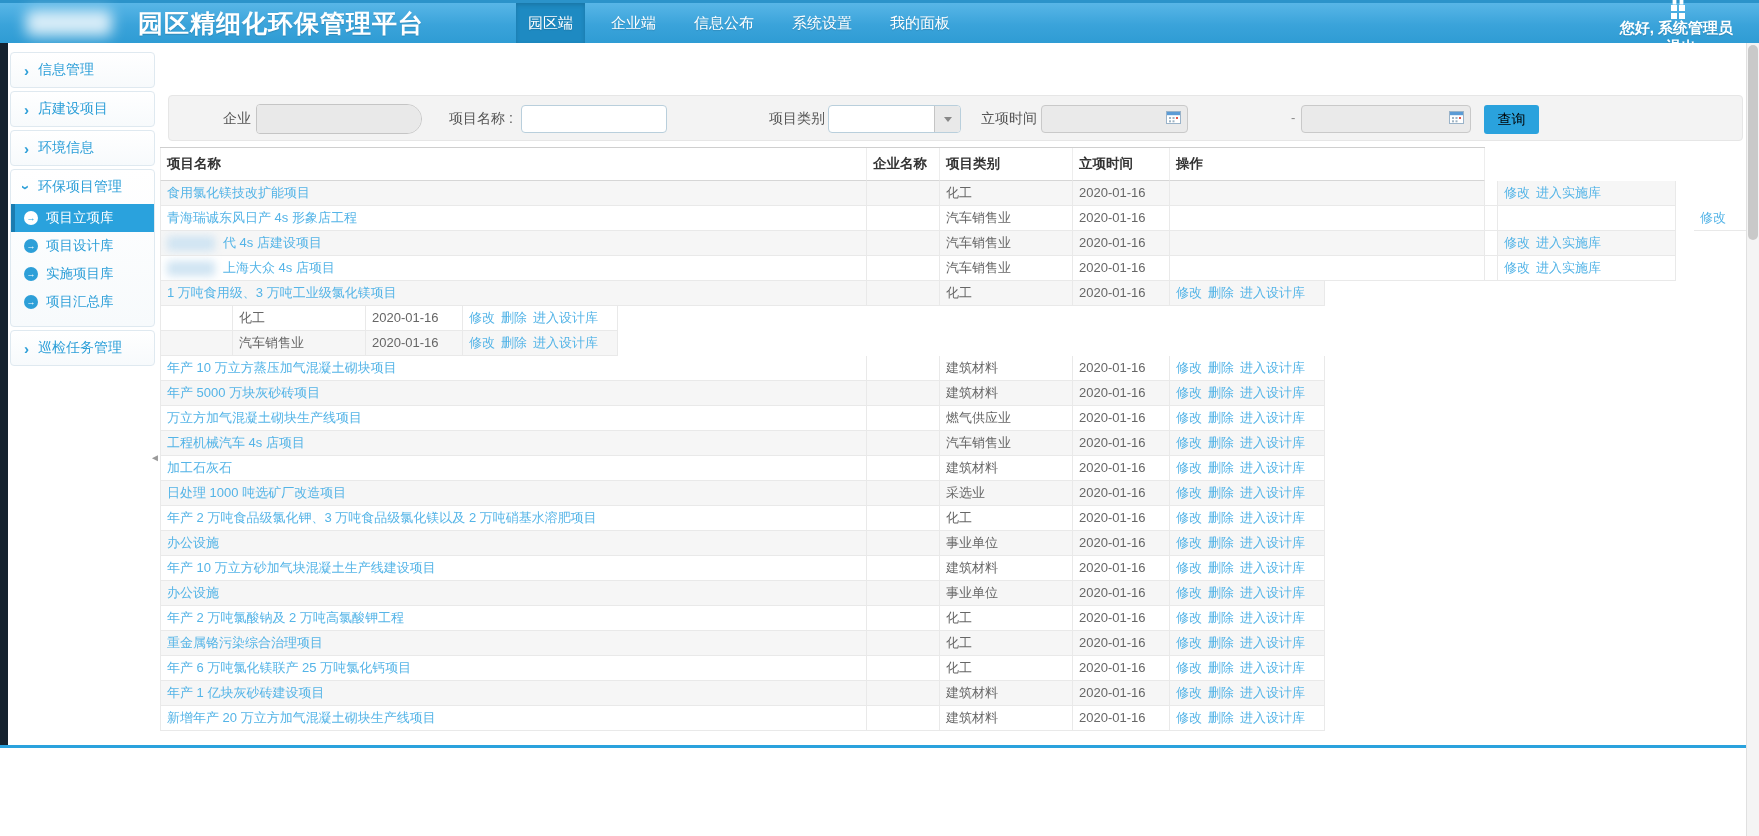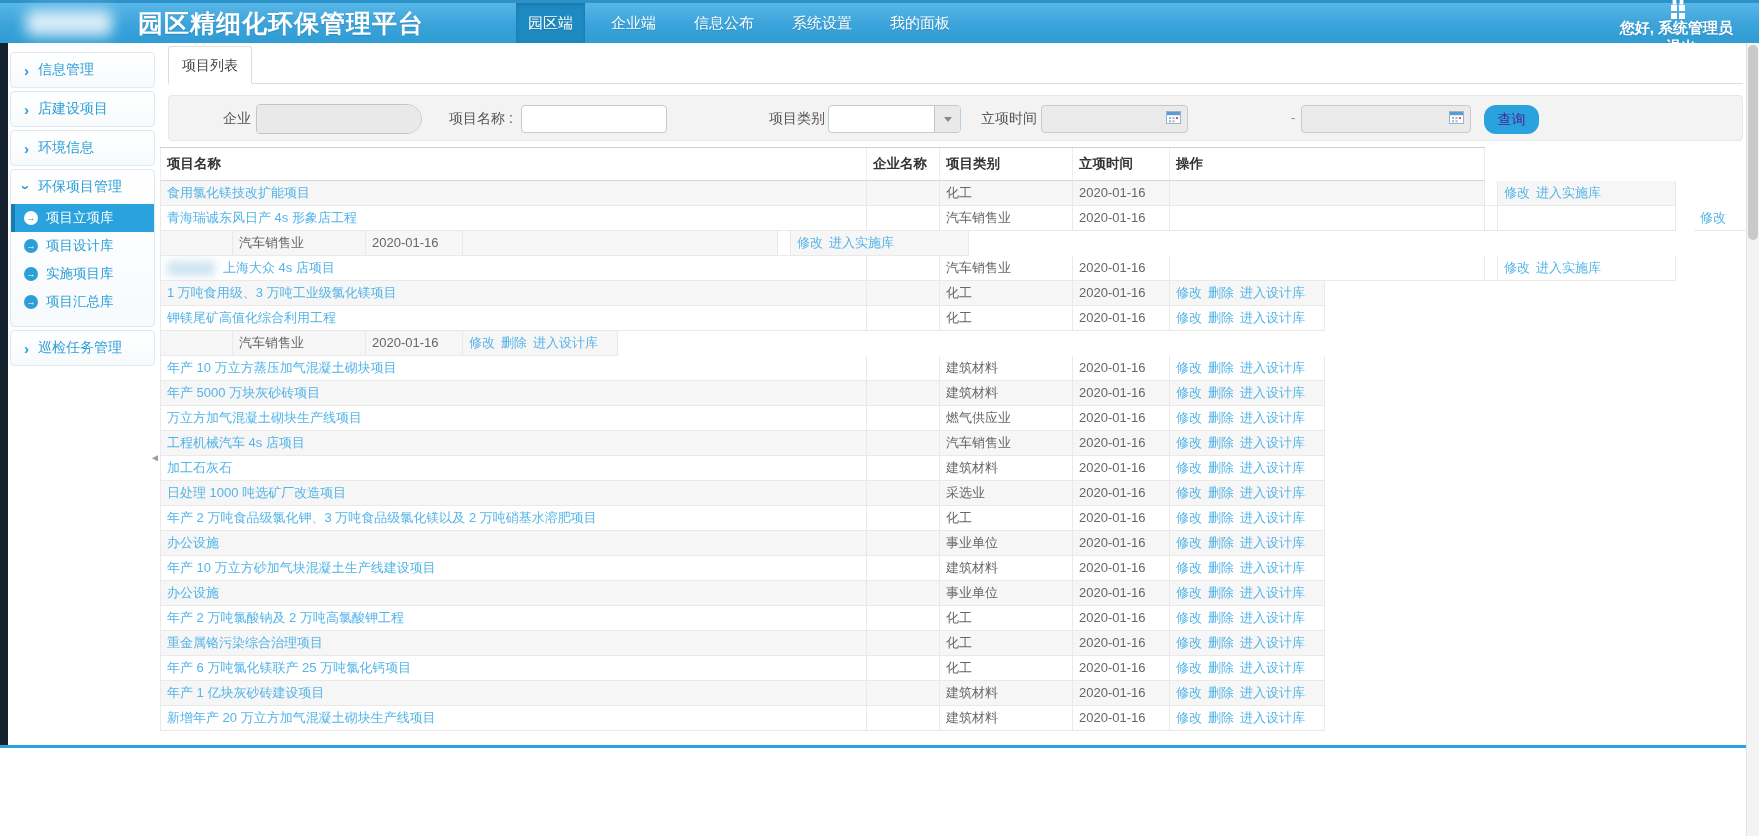--- a/index.html
+++ b/index.html
@@ -80,21 +80,21 @@
   .select-arrow { width:26px; background:#e9e9e9; border-left:1px solid #c5c5c5;
     display:flex; align-items:center; justify-content:center; }
   .tri-down { width:0; height:0; border-left:4px solid transparent;
     border-right:4px solid transparent; border-top:5px solid #888; }
   .date-input { position:absolute; top:9px; height:28px; background:#eaeaea;
     border:1px solid #c9c9c9; border-radius:4px; display:flex; align-items:center;
     justify-content:flex-end; padding-right:6px; cursor:pointer; }
   .date-sep { position:absolute; left:1122px; top:0; height:44px; line-height:44px;
     color:#888; font-size:13px; }
   .query-btn { position:absolute; left:1315px; top:9px; width:55px; height:29px;
-    background:#2aa2dd; color:#4c1d95; border:none; border-radius:12px; font-size:14px;
+    background:#2aa2dd; color:#000000; border:none; border-radius:3px; font-size:14px;
     cursor:pointer; font-family:inherit; }
 
   
   .table-area { position:absolute; top:104px; left:0; }
   .hrow { display:flex; width:max-content; border-top:1px solid #cfcfcf; }
   .hcell { height:33px; line-height:32px; border-bottom:1px solid #d6d6d6;
     border-right:1px solid #ededed; font-weight:bold; color:#333; font-size:13.5px;
     padding:0 6px; white-space:nowrap; overflow:hidden; }
   .hcell:first-child { border-left:1px solid #ededed;font-family:Liberation Serif, serif; }
   .row { display:flex; width:max-content; }
@@ -203,23 +203,20 @@
     <div class="menu-box">
       <div class="menu-head">
         <span class="chev">›</span>
         <span>巡检任务管理</span>
       </div>
     </div>
   </div>
   <div class="collapse-handle">◄</div>
 
   <div class="main">
-    <div class="tab-strip">
-      <div class="tab">项目列表</div>
-    </div>
 
     <div class="filter-bar">
       <span class="flabel" style="left:54px">企业 :</span>
       <div class="company-ctl">
         <input class="company-input" value="" style="">
 
       </div>
       <span class="flabel" style="left:280px">项目名称 :</span>
       <input class="text-input" style="left: 352px; width: 146px;" value="">
       <span class="flabel" style="left:600px">项目类别 :</span>
@@ -285,20 +282,21 @@
             <div class="cell c-company"></div>
             <div class="cell c-cat">汽车销售业</div>
             <div class="cell c-date">2020-01-16</div>
             <div class="cell c-ops-wide"></div>
             <div class="cell c-sp no-bg"></div>
             <div class="cell c-outer"></div>
             <div class="cell c-sp2"></div>
             <div class="cell c-outer2 no-bg"><a class="op-link">修改</a></div>
           </div>
           <div class="row odd">
+            <div class="cell c-name"><div class="redact"></div><a class="blue-link">代 4s 店建设项目</a></div>
             <div class="cell c-company"></div>
             <div class="cell c-cat">汽车销售业</div>
             <div class="cell c-date">2020-01-16</div>
             <div class="cell c-ops-wide"></div>
             <div class="cell c-sp no-bg"></div>
             <div class="cell c-outer"><a class="op-link">修改</a><a class="op-link">进入实施库</a></div>
           </div>
           <div class="row">
             <div class="cell c-name"><div class="redact"></div><a class="blue-link">上海大众 4s 店项目</a></div>
             <div class="cell c-company"></div>
@@ -309,21 +307,20 @@
             <div class="cell c-outer"><a class="op-link">修改</a><a class="op-link">进入实施库</a></div>
           </div>
           <div class="row odd">
             <div class="cell c-name"><a class="blue-link">1 万吨食用级、3 万吨工业级氯化镁项目</a></div>
             <div class="cell c-company"></div>
             <div class="cell c-cat">化工</div>
             <div class="cell c-date">2020-01-16</div>
             <div class="cell c-ops"><a class="op-link">修改</a><a class="op-link">删除</a><a class="op-link">进入设计库</a></div>
           </div>
           <div class="row">
-            <div class="cell c-name"><a class="blue-link">钾镁尾矿高值化综合利用工程</a></div>
             <div class="cell c-company"></div>
             <div class="cell c-cat">化工</div>
             <div class="cell c-date">2020-01-16</div>
             <div class="cell c-ops"><a class="op-link">修改</a><a class="op-link">删除</a><a class="op-link">进入设计库</a></div>
           </div>
           <div class="row odd">
             <div class="cell c-company"></div>
             <div class="cell c-cat">汽车销售业</div>
             <div class="cell c-date">2020-01-16</div>
             <div class="cell c-ops"><a class="op-link">修改</a><a class="op-link">删除</a><a class="op-link">进入设计库</a></div>

